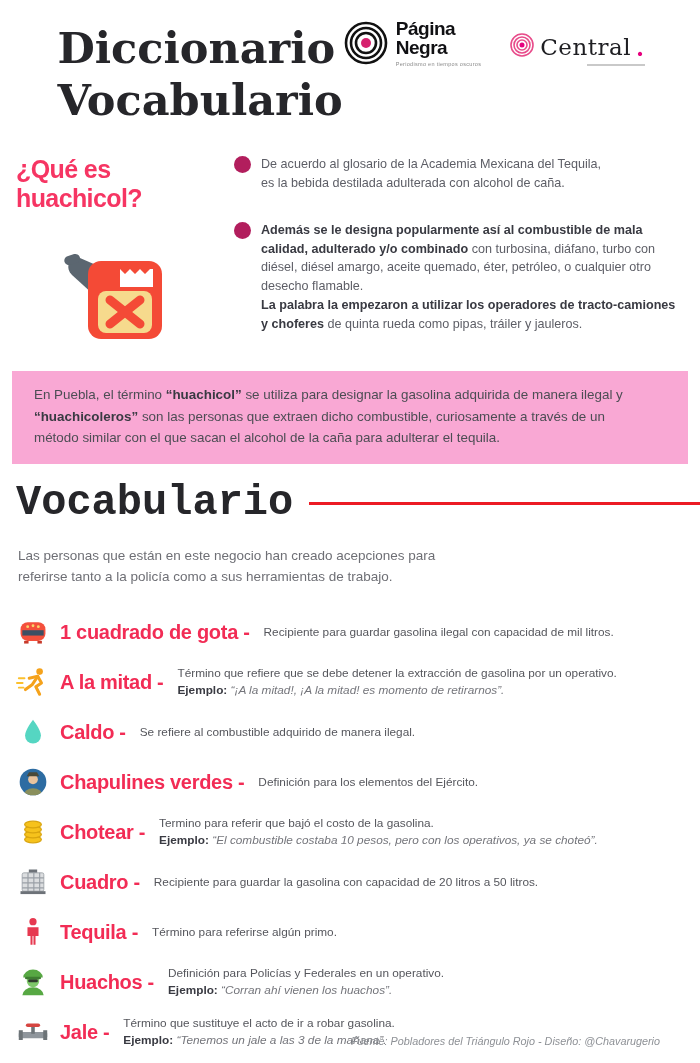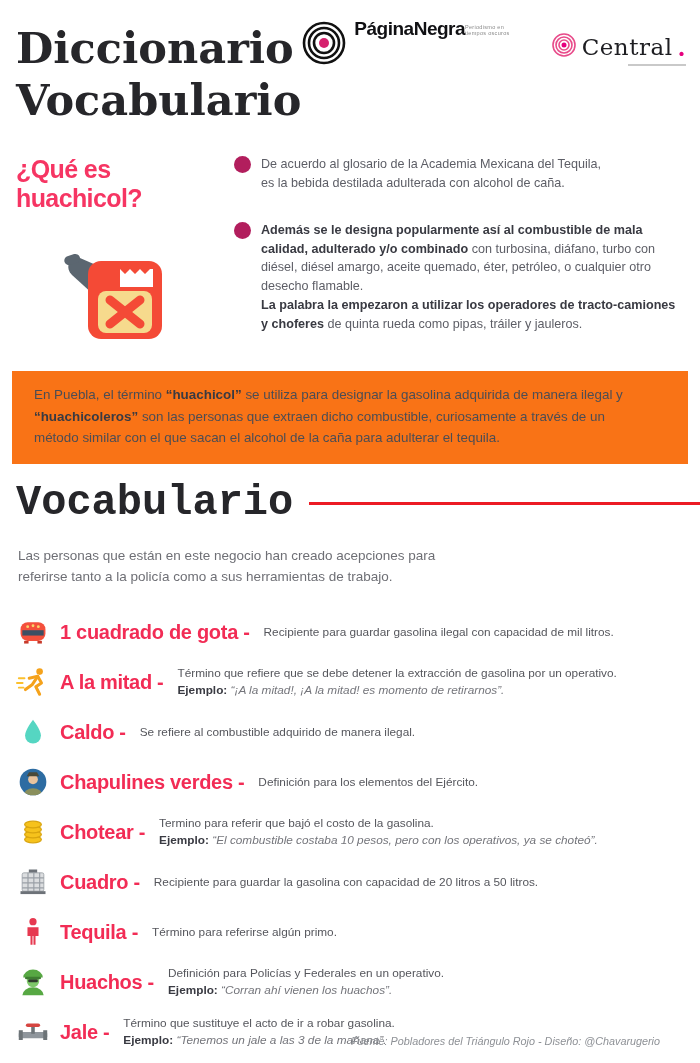--- a/index.html
+++ b/index.html
@@ -8,42 +8,42 @@
     font-family:"Liberation Sans",sans-serif;color:#55565e;
   }
   
   .header{display:flex;justify-content:center;align-items:flex-start;padding:16px 14px 0 16px}
   .main-title{
     font-family:"DejaVu Serif",serif;font-weight:700;font-size:43px;line-height:1.22;
     color:#26262a;margin-top:6px;
   }
   .logos{display:flex;gap:28px;align-items:flex-start;margin-top:4px}
   .logo-pn{display:flex;gap:7px;align-items:flex-start}
-  .pn-text{display:flex;flex-direction:row}
+  .pn-text{display:flex;flex-direction:column}
   .pn-name{font-size:19px;font-weight:700;line-height:0.98;color:#101013;letter-spacing:-0.5px}
   .pn-tagline{font-size:5.5px;color:#8a8a8a;margin-top:4px;letter-spacing:.3px}
   .logo-central{display:flex;flex-direction:column;margin-top:12px}
   .central-row{display:flex;align-items:center;gap:5px}
   .central-name{font-family:"DejaVu Serif",serif;font-size:23px;color:#1e1e22;letter-spacing:.5px}
   .central-dot{color:#e6007e;font-weight:700}
   .central-tagline-bar{align-self:flex-end;width:58px;height:2px;background:#c9c9c9;margin-top:2px}
   
   .que-es{display:flex;margin-top:26px;padding-left:16px}
   .que-left{width:218px;flex:none}
   .que-heading{font-size:25px;font-weight:700;color:#f63563;letter-spacing:-0.6px;margin-top:2px}
   .gas-can{display:block;margin:28px 0 0 42px}
   .que-right{flex:1;padding-right:16px;display:flex;flex-direction:column;gap:28px;margin-top:2px}
   .bullet{display:flex;gap:10px}
   .bullet-dot{width:17px;height:17px;border-radius:50%;background:#b21e5d;flex:none;margin-top:1px}
   .bullet-text{font-size:12.6px;line-height:1.5;white-space:pre-line;color:#5d5e66}
   .seg-b{font-weight:700;color:#393a42}
   .seg-i{font-style:italic;color:#74757b;font-weight:400}
   
   .highlight{
-    margin:30px 12px 0 12px;background:#f97316;padding:13px 22px 15px 22px;
+    margin:30px 12px 0 12px;background:#f9a8d4;padding:13px 22px 15px 22px;
     font-size:13.4px;line-height:1.62;color:#4c4d54;white-space:pre-line;
   }
   
   .voc-row{display:flex;align-items:center;margin-top:18px;padding-left:16px}
   .voc-title{font-family:Liberation Mono, monospace;font-weight:700;font-size:42px;color:#26262a;line-height:1}
   .red-line{flex:1;height:3px;background:#ec1b24;margin-left:16px}
   .intro{margin:22px 0 0 18px;font-size:13.5px;line-height:1.55;color:#6e6f75;white-space:pre-line}
   
   .vocab{margin:26px 0 0 14px;padding-right:0}
   .entry{display:flex;align-items:center;gap:9px;margin-bottom:13px}

